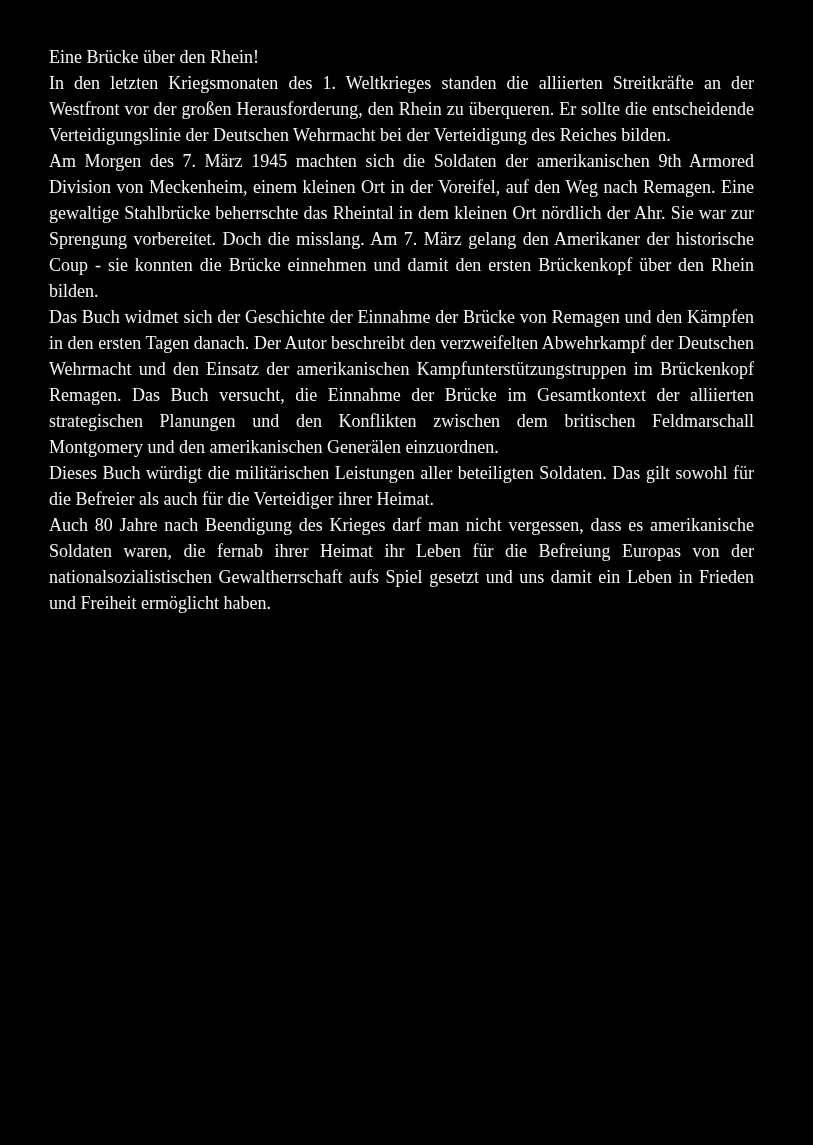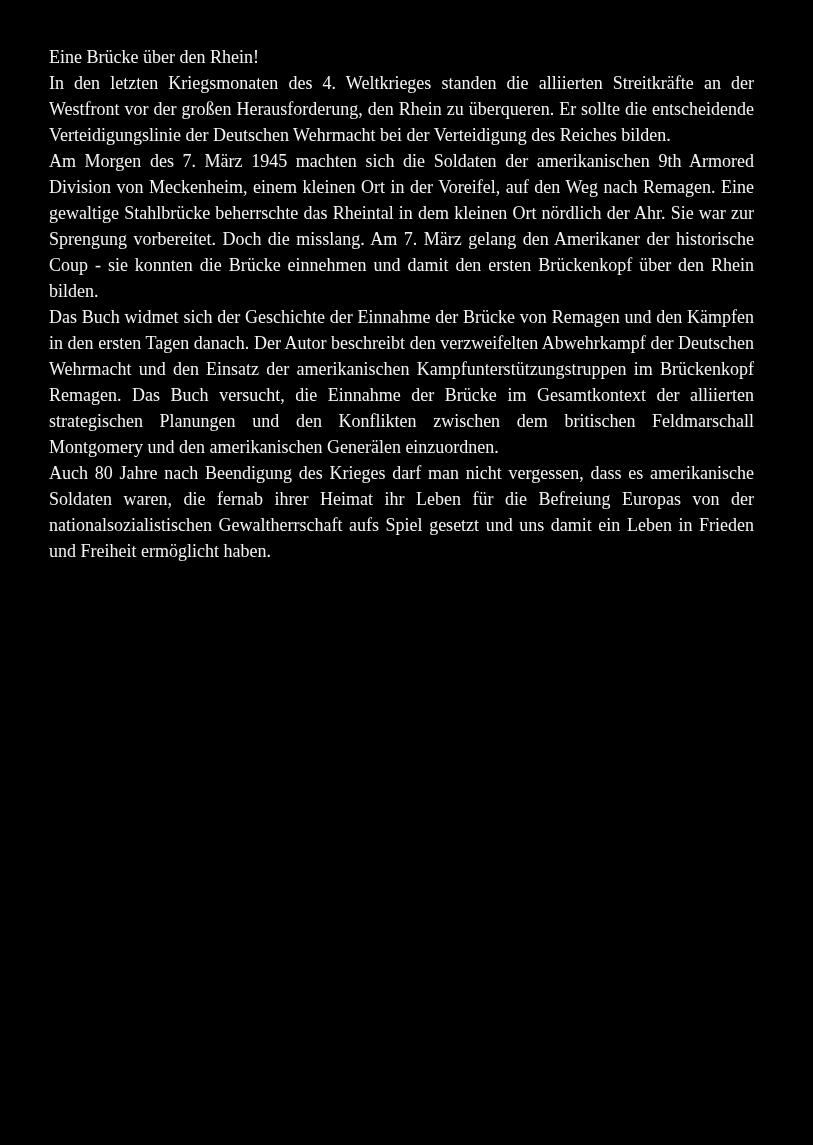--- a/index.html
+++ b/index.html
@@ -62,23 +62,24 @@
     white-space: nowrap;
   }
 </style>
 </head>
 <body>
 
 <div class="page">
 
   <div class="text-block">
     <p class="title-line">Eine Brücke über den Rhein!</p>
-    <p class="para">In den letzten Kriegsmonaten des 4. Weltkrieges standen die alliierten Streitkräfte an der Westfront vor der großen Herausforderung, den Rhein zu überqueren. Er sollte die entscheidende Verteidigungslinie der Deutschen Wehrmacht bei der Verteidigung des Reiches bilden.</p>
+    <p class="para">In den letzten Kriegsmonaten des 1. Weltkrieges standen die alliierten Streitkräfte an der Westfront vor der großen Herausforderung, den Rhein zu überqueren. Er sollte die entscheidende Verteidigungslinie der Deutschen Wehrmacht bei der Verteidigung des Reiches bilden.</p>
     <p class="para">Am Morgen des 7. März 1945 machten sich die Soldaten der amerikanischen 9th Armored Division von Meckenheim, einem kleinen Ort in der Voreifel, auf den Weg nach Remagen. Eine gewaltige Stahlbrücke beherrschte das Rheintal in dem kleinen Ort nördlich der Ahr. Sie war zur Sprengung vorbereitet. Doch die misslang. Am 7. März gelang den Amerikaner der historische Coup - sie konnten die Brücke einnehmen und damit den ersten Brückenkopf über den Rhein bilden.</p>
     <p class="para gap">Das Buch widmet sich der Geschichte der Einnahme der Brücke von Remagen und den Kämpfen in den ersten Tagen danach. Der Autor beschreibt den verzweifelten Abwehrkampf der Deutschen Wehrmacht und den Einsatz der amerikanischen Kampfunterstützungstruppen im Brückenkopf Remagen. Das Buch versucht, die Einnahme der Brücke im Gesamtkontext der alliierten strategischen Planungen und den Konflikten zwischen dem britischen Feldmarschall Montgomery und den amerikanischen Generälen einzuordnen.</p>
+    <p class="para gap">Dieses Buch würdigt die militärischen Leistungen aller beteiligten Soldaten. Das gilt sowohl für die Befreier als auch für die Verteidiger ihrer Heimat.</p>
     <p class="para">Auch 80 Jahre nach Beendigung des Krieges darf man nicht vergessen, dass es amerikanische Soldaten waren, die fernab ihrer Heimat ihr Leben für die Befreiung Europas von der nationalsozialistischen Gewaltherrschaft aufs Spiel gesetzt und uns damit ein Leben in Frieden und Freiheit ermöglicht haben.</p>
   </div>
 
   <div class="barcode">
     <div class="bars">
         <div class="bar on"></div>
         <div class="bar off"></div>
         <div class="bar on"></div>
         <div class="bar off"></div>
         <div class="bar on"></div>

